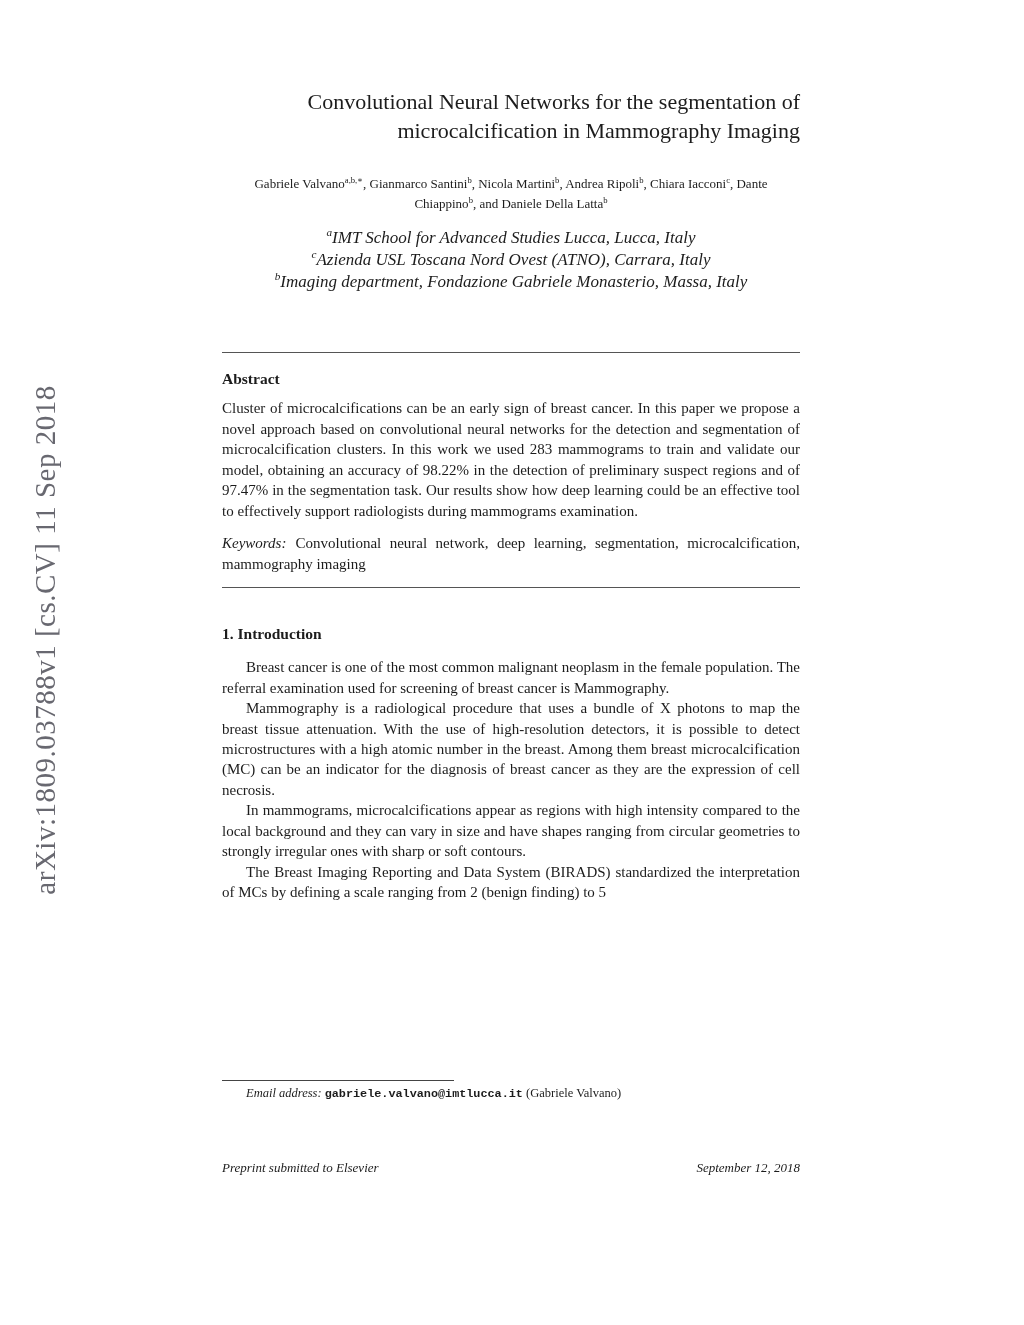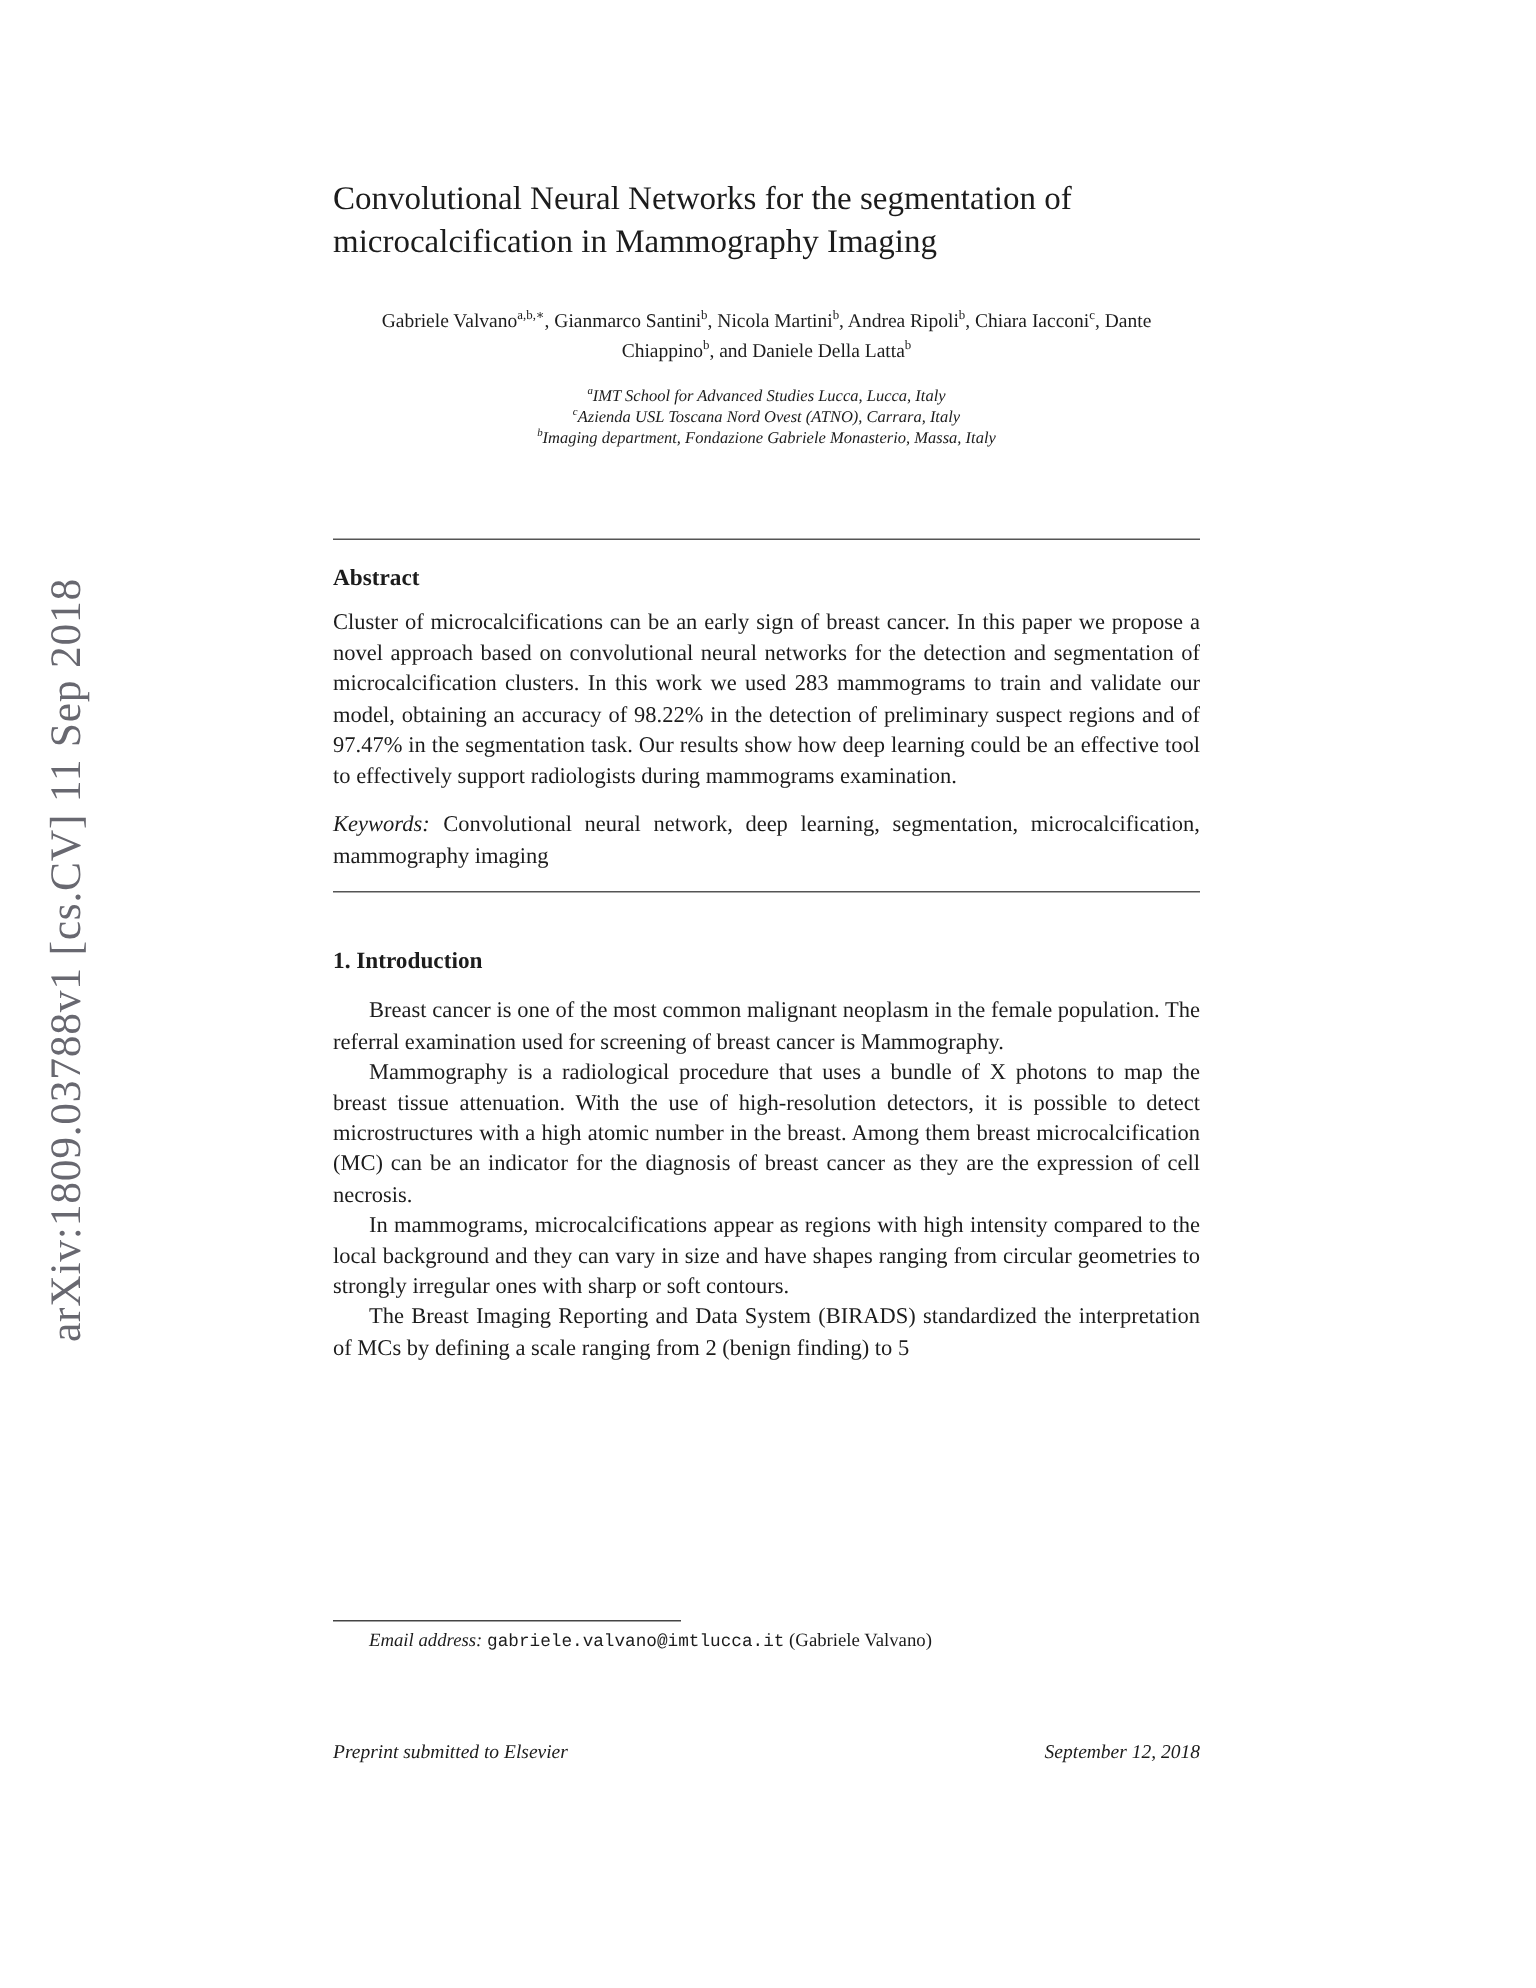--- a/index.html
+++ b/index.html
@@ -18,37 +18,37 @@
     transform: translate(-50%, -50%) rotate(-90deg);
     white-space: nowrap;
     font-size: 29px;
     color: #686870;
     letter-spacing: 0.5px;
   }
 
   .content { position: absolute; left: 222px; top: 0; width: 578px; }
 
   .title {
-    margin-top: 118px;
+    margin-top: 88px;
     font-size: 22px;
     line-height: 1.3;
-    text-align: left;
+    text-align: right;
   }
   sup { font-size: 0.66em; line-height: 0; }
 
   .authors {
     margin-top: 29px;
     font-size: 13px;
     line-height: 1.5;
     text-align: center;
   }
 
   .affiliations {
     margin-top: 14px;
-    font-size: 11px;
+    font-size: 17px;
     font-style: italic;
     line-height: 1.28;
     text-align: center;
   }
 
   .rule { border: none; border-top: 1.4px solid #555; margin: 0; }
   .rule-top { margin-top: 60px; }
   .rule-mid { margin-top: 13px; }
 
   .abstract-heading { margin-top: 17px; font-size: 15.5px; font-weight: bold; }
@@ -75,21 +75,21 @@
   .body-par.first { margin-top: 14px; }
 
   .footnote {
     position: absolute; left: 222px; top: 1080px; width: 578px;
     font-size: 12.5px; line-height: 1.4;
   }
   .footnote-rule { width: 232px; border: none; border-top: 1px solid #444; margin: 0 0 4px 0; }
   .footnote-line1 { padding-left: 18px; }
   .footnote-line2 { padding-left: 24px; }
   .email-label { font-style: italic; }
-  .email { font-family: "Liberation Mono", "DejaVu Sans Mono", monospace; font-size: 11.8px; font-weight: normal; }
+  .email { font-family: "Liberation Mono", "DejaVu Sans Mono", monospace; font-size: 11.8px; font-weight: bold; }
 
   .footer {
     position: absolute; left: 222px; top: 1160px; width: 578px;
     display: flex; justify-content: space-between;
     font-style: italic; font-size: 13px; align-items: center;
   }
 </style>
 </head>
 <body>
 

